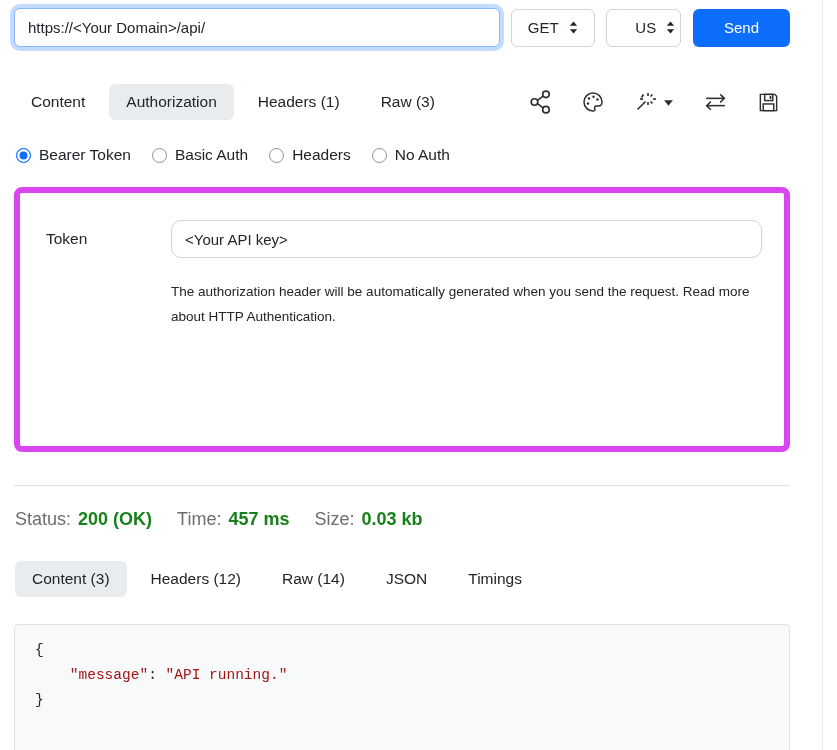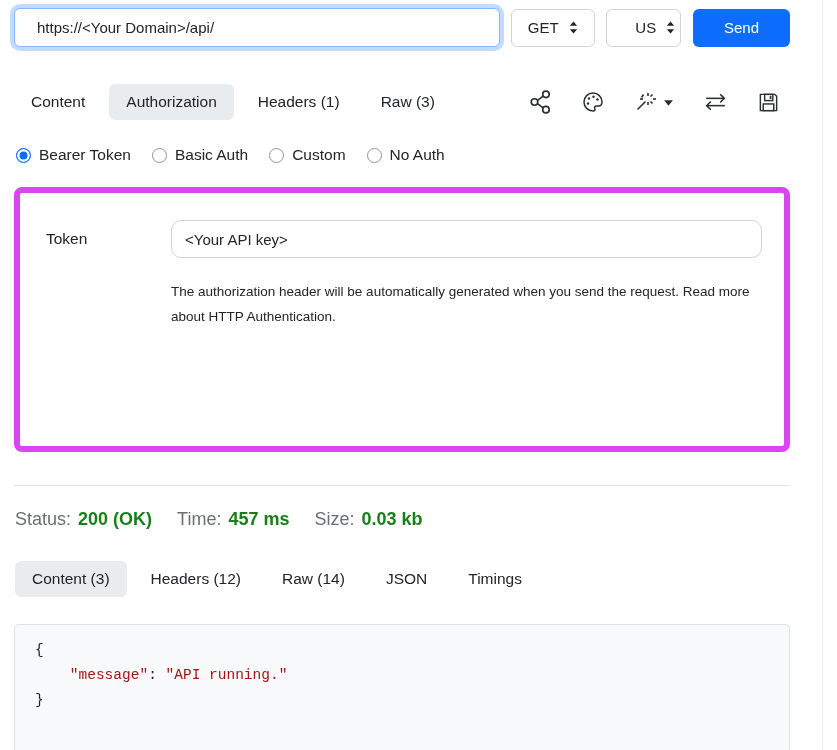--- a/index.html
+++ b/index.html
@@ -5,21 +5,21 @@
   * { margin:0; padding:0; box-sizing:border-box; }
   html,body { width:837px; height:750px; background:#fff; overflow:hidden;
     font-family:"Liberation Sans","DejaVu Sans",sans-serif; color:#212529; }
   .page { position:relative; width:837px; height:750px; }
   .scroll-track { position:absolute; left:822px; top:0; width:1px; height:750px; background:#ebebeb; }
   .content { position:absolute; left:14px; top:8px; width:776px; }
 
   
   .url-row { display:flex; align-items:center; gap:11px; }
   .url-input { flex:0 0 486px; height:39px; border:1px solid #86b7fe; border-radius:6px;
-    padding:0 22px; font-size:15px; color:#212529; outline:none;
+    padding:0 13px; font-size:15px; color:#212529; outline:none;
     box-shadow:0 0 0 4px rgba(13,110,253,.25);
     font-family:"Liberation Sans","DejaVu Sans",sans-serif; }
   .select-box { height:38px; border:1px solid #ced4da; border-radius:6px; background:#fff;
     display:flex; align-items:center; justify-content:center; gap:9px; font-size:15px; cursor:pointer; }
   .select-method { width:87px; }
   .select-region { width:76px;padding-left:24px; }
   .updown { width:11px; height:15px; flex:0 0 auto; }
   .send-btn { width:100px; height:38px; background:#0d6efd; color:#fff; border:none;
     border-radius:6px; font-size:15px; cursor:pointer; margin-left:1px;
     font-family:"Liberation Sans","DejaVu Sans",sans-serif; }
@@ -162,21 +162,21 @@
       <label class="radio-opt selected">
         <span class="radio-dot"></span>
         <span>Bearer Token</span>
       </label>
       <label class="radio-opt">
         <span class="radio-dot"></span>
         <span>Basic Auth</span>
       </label>
       <label class="radio-opt">
         <span class="radio-dot"></span>
-        <span>Custom</span>
+        <span>Headers</span>
       </label>
       <label class="radio-opt">
         <span class="radio-dot"></span>
         <span>No Auth</span>
       </label>
     </div>
 
     <div class="auth-panel">
       <div class="token-row">
         <div class="token-label">Token</div>

